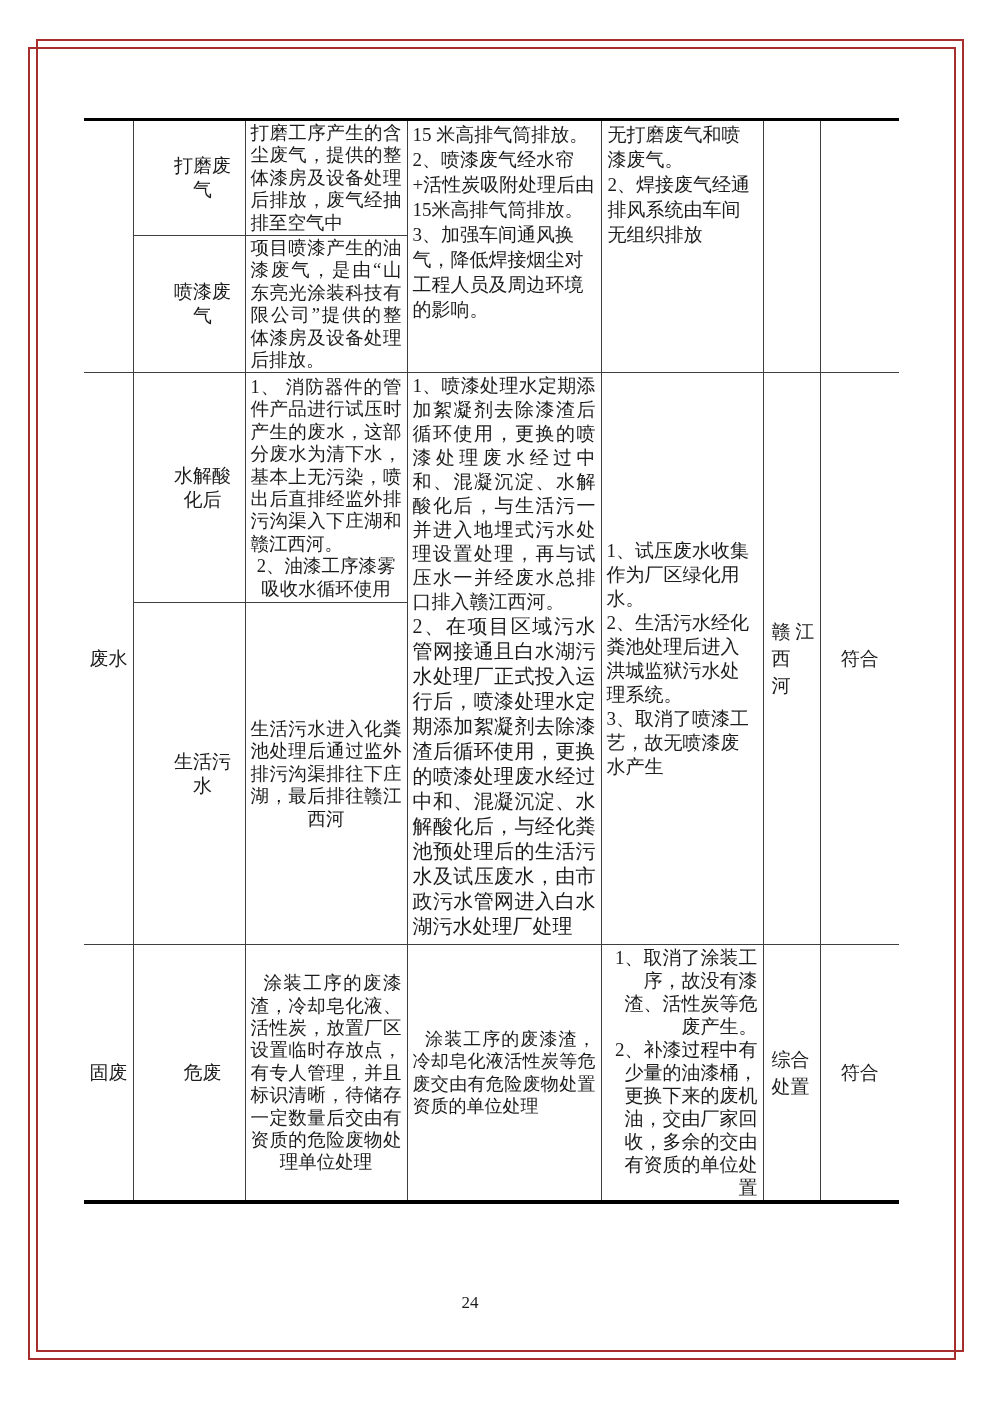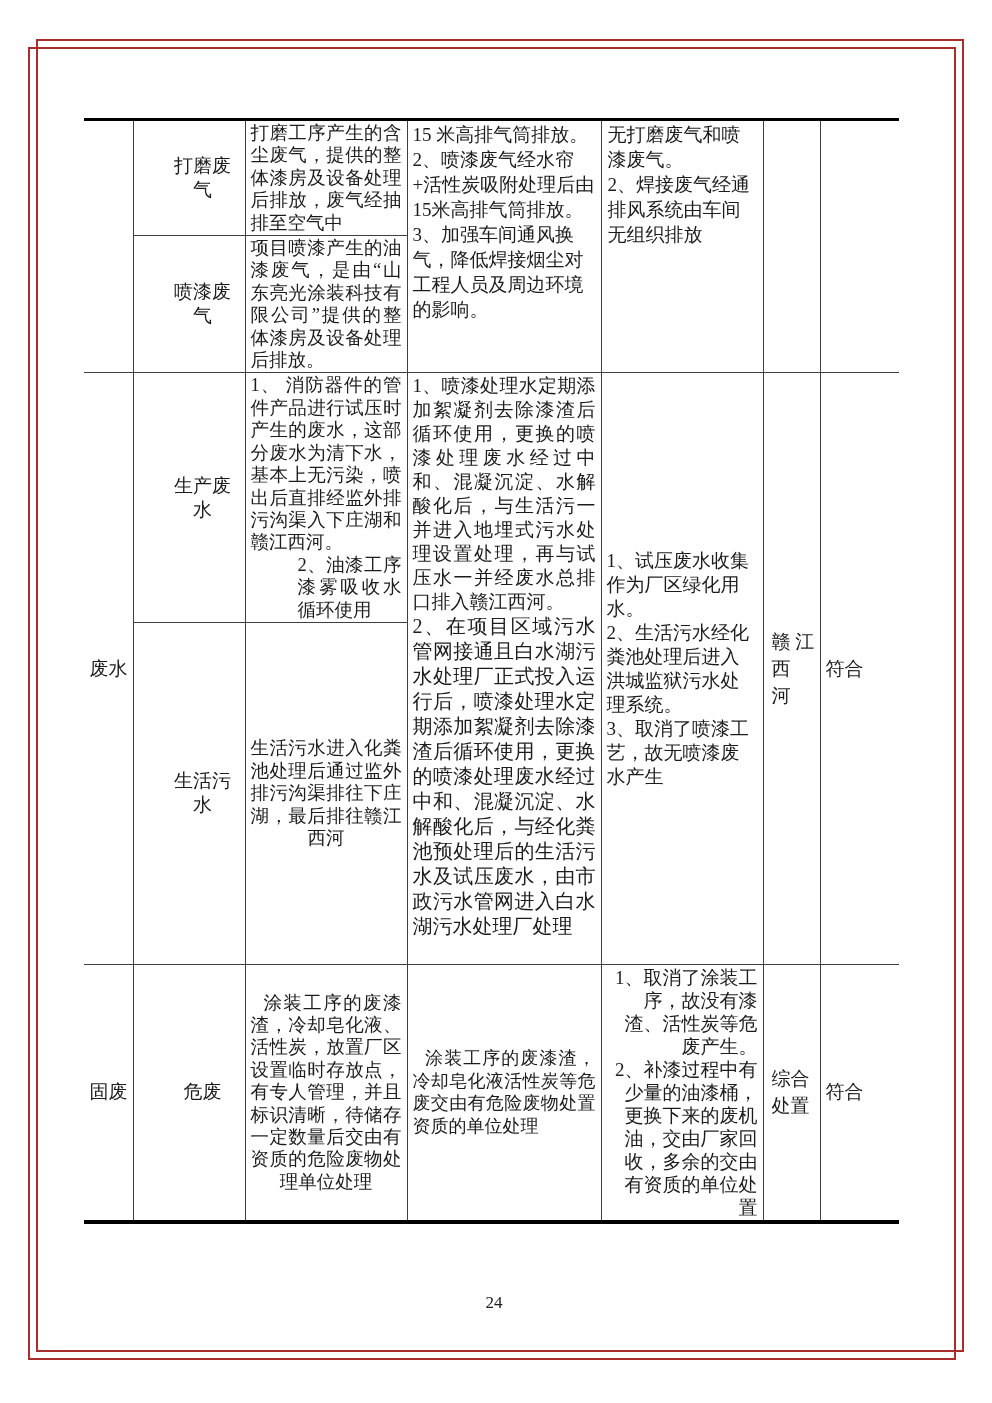--- a/index.html
+++ b/index.html
@@ -36,28 +36,28 @@
   .label{text-align:center;padding-left:32px;}
   .desc{font-size:18.5px;line-height:22.4px;text-align:justify;}
   .just-c{text-align:justify;text-align-last:center;}
   .pre{white-space:pre-line;}
   .meas-gas{line-height:25px;}
   .stat-gas{line-height:25px;padding-left:6px;}
   .meas-ww p{margin:0;text-align:justify;}
   .meas-ww .p2{font-size:20px;line-height:25px;}
   .desc p{margin:0;}
   .desc .p1{text-align:justify;}
-  .desc .p2{margin-left:47px;}
+  .desc .p2{text-align:center;}
   .indent{text-indent:0.7em;margin-left:36px;}
   .meas-sw{font-size:18px;line-height:22.5px;text-align:justify;}
   .stat-sw{line-height:23px;text-align:right;}
   .dest{line-height:27px;padding-left:8px;}
-  .concl{text-align:left;}
+  .concl{text-align:center;}
   .page-number{
-    position:absolute;left:474px;top:1293px;width:40px;
+    position:absolute;left:450px;top:1293px;width:40px;
     font-size:17px;text-align:center;
   }
 </style>
 </head>
 <body>
 
 <div class="page">
 
   <div class="red-rect outer"></div>
   <div class="red-rect inner"></div>
@@ -85,21 +85,21 @@
         <td rowspan="2"></td>
         <td class="no-r" rowspan="2"></td>
       </tr>
       <tr style="height:135px">
         <td class="label">喷漆废气</td>
         <td class="desc">项目喷漆产生的油漆废气，是由“山东亮光涂装科技有限公司”提供的整体漆房及设备处理后排放。</td>
       </tr>
 
       <tr style="height:230px">
         <td class="no-l cat" rowspan="2">废水</td>
-        <td class="label">生产废水</td>
+        <td class="label">水解酸化后</td>
         <td class="desc">
           <p class="p1">1、 消防器件的管件产品进行试压时产生的废水，这部分废水为清下水，基本上无污染，喷出后直排经监外排污沟渠入下庄湖和赣江西河。</p>
           <p class="p2">2、油漆工序漆雾吸收水循环使用</p>
         </td>
         <td class="top meas-ww" rowspan="2">
           <p class="p1">1、喷漆处理水定期添加絮凝剂去除漆渣后循环使用，更换的喷漆处理废水经过中和、混凝沉淀、水解酸化后，与生活污一并进入地埋式污水处理设置处理，再与试压水一并经废水总排口排入赣江西河。</p>
           <p class="p2">2、在项目区域污水管网接通且白水湖污水处理厂正式投入运行后，喷漆处理水定期添加絮凝剂去除漆渣后循环使用，更换的喷漆处理废水经过中和、混凝沉淀、水解酸化后，与经化粪池预处理后的生活污水及试压废水，由市政污水管网进入白水湖污水处理厂处理</p>
         </td>
         <td class="pre" rowspan="2">1、试压废水收集作为厂区绿化用水。
 2、生活污水经化粪池处理后进入洪城监狱污水处理系统。

